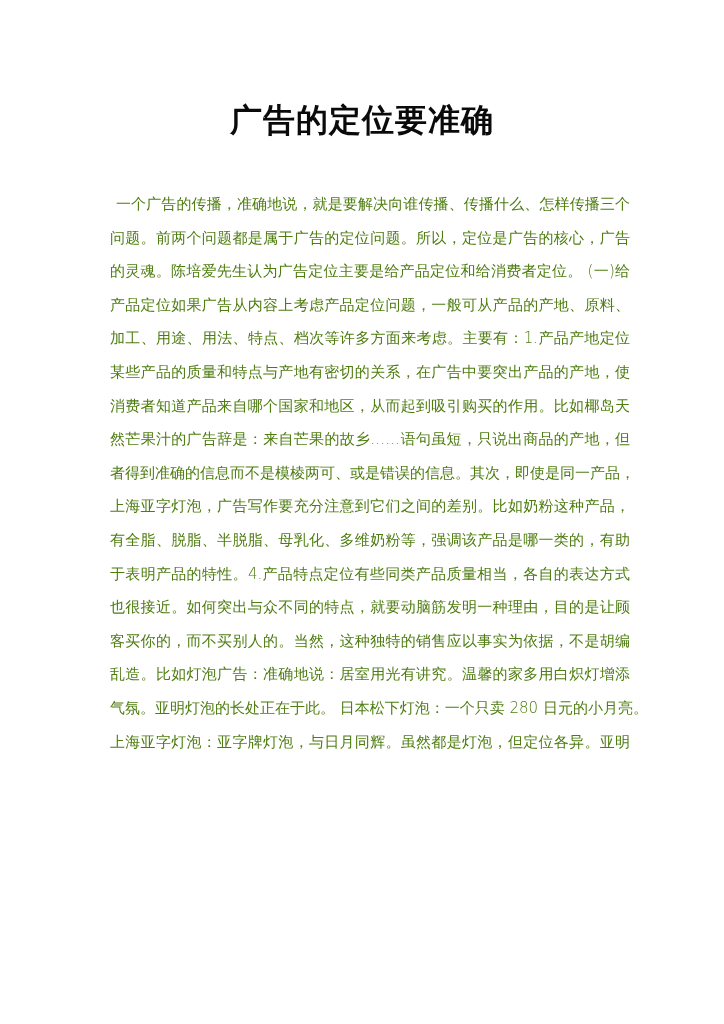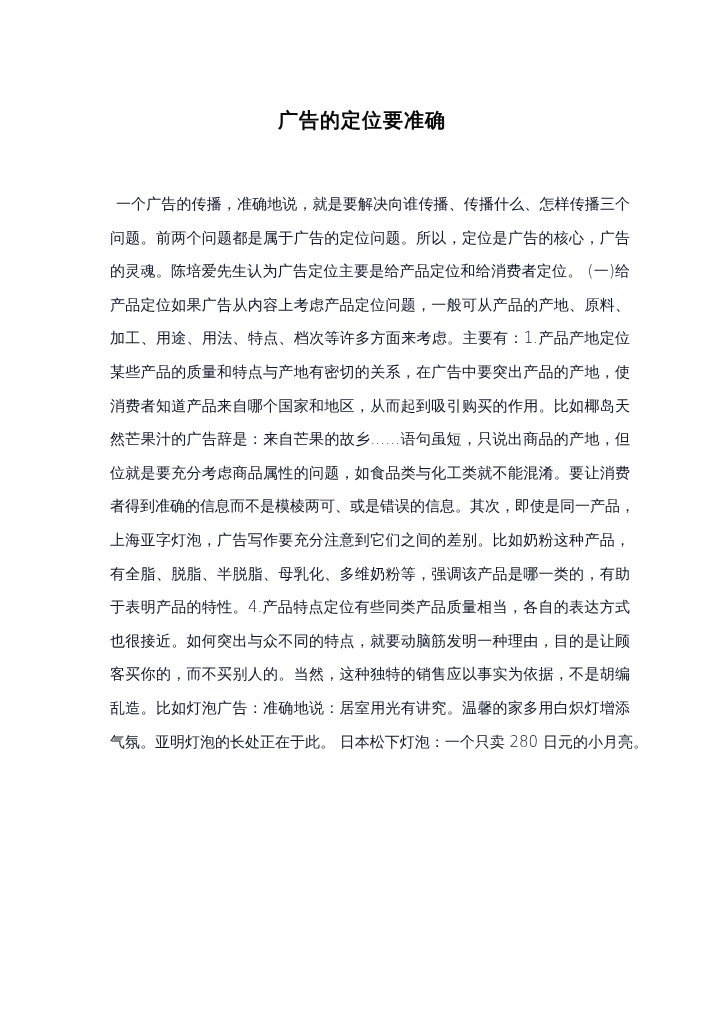--- a/index.html
+++ b/index.html
@@ -24,40 +24,40 @@
     background: #ffffff;
   }
   .title {
     position: absolute;
     top: 100px;
     left: 0;
     width: 724px;
     text-align: center;
     font-family: "DejaVu Sans", "Liberation Sans", sans-serif;
     font-weight: bold;
-    font-size: 20px;
+    font-size: 32px;
     line-height: 40px;
     letter-spacing: 1px;
     color: #0a0a0a;
   }
   .body-text {
     position: absolute;
     top: 188px;
     left: 110px;
     width: 520px;
   }
   .line {
     display: block;
     height: 33.6px;
     line-height: 33.6px;
     font-size: 15px;
     white-space: nowrap;
     text-align: justify;
     text-align-last: justify;
-    color: #0f172a;
+    color: #4d7c0f;
     font-family: "DejaVu Sans", "Liberation Sans", sans-serif;
     font-weight: 300;
   }
   .line.first {
     padding-left: 6px;
   }
 </style>
 </head>
 <body>
 
@@ -66,23 +66,23 @@
 
   <div class="body-text">
     <span class="line first">一个广告的传播，准确地说，就是要解决向谁传播、传播什么、怎样传播三个</span>
     <span class="line">问题。前两个问题都是属于广告的定位问题。所以，定位是广告的核心，广告</span>
     <span class="line">的灵魂。陈培爱先生认为广告定位主要是给产品定位和给消费者定位。 (一)给</span>
     <span class="line">产品定位如果广告从内容上考虑产品定位问题，一般可从产品的产地、原料、</span>
     <span class="line">加工、用途、用法、特点、档次等许多方面来考虑。主要有：1.产品产地定位</span>
     <span class="line">某些产品的质量和特点与产地有密切的关系，在广告中要突出产品的产地，使</span>
     <span class="line">消费者知道产品来自哪个国家和地区，从而起到吸引购买的作用。比如椰岛天</span>
     <span class="line">然芒果汁的广告辞是：来自芒果的故乡……语句虽短，只说出商品的产地，但</span>
-    <span class="line">位就是要充分考虑商品属性的问题，如食品类与化工类就不能混淆。要让消费</span>
     <span class="line">者得到准确的信息而不是模棱两可、或是错误的信息。其次，即使是同一产品，</span>
     <span class="line">上海亚字灯泡，广告写作要充分注意到它们之间的差别。比如奶粉这种产品，</span>
     <span class="line">有全脂、脱脂、半脱脂、母乳化、多维奶粉等，强调该产品是哪一类的，有助</span>
     <span class="line">于表明产品的特性。4.产品特点定位有些同类产品质量相当，各自的表达方式</span>
     <span class="line">也很接近。如何突出与众不同的特点，就要动脑筋发明一种理由，目的是让顾</span>
     <span class="line">客买你的，而不买别人的。当然，这种独特的销售应以事实为依据，不是胡编</span>
     <span class="line">乱造。比如灯泡广告：准确地说：居室用光有讲究。温馨的家多用白炽灯增添</span>
     <span class="line">气氛。亚明灯泡的长处正在于此。 日本松下灯泡：一个只卖 280 日元的小月亮。</span>
+    <span class="line">上海亚字灯泡：亚字牌灯泡，与日月同辉。虽然都是灯泡，但定位各异。亚明</span>
   </div>
 </div>
 
 </body></html>

